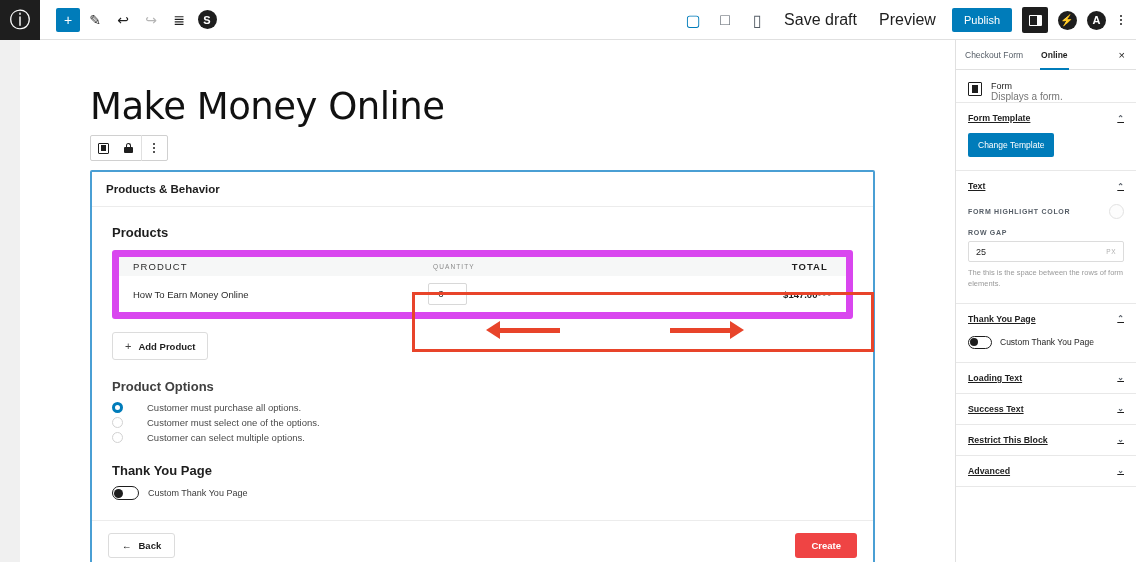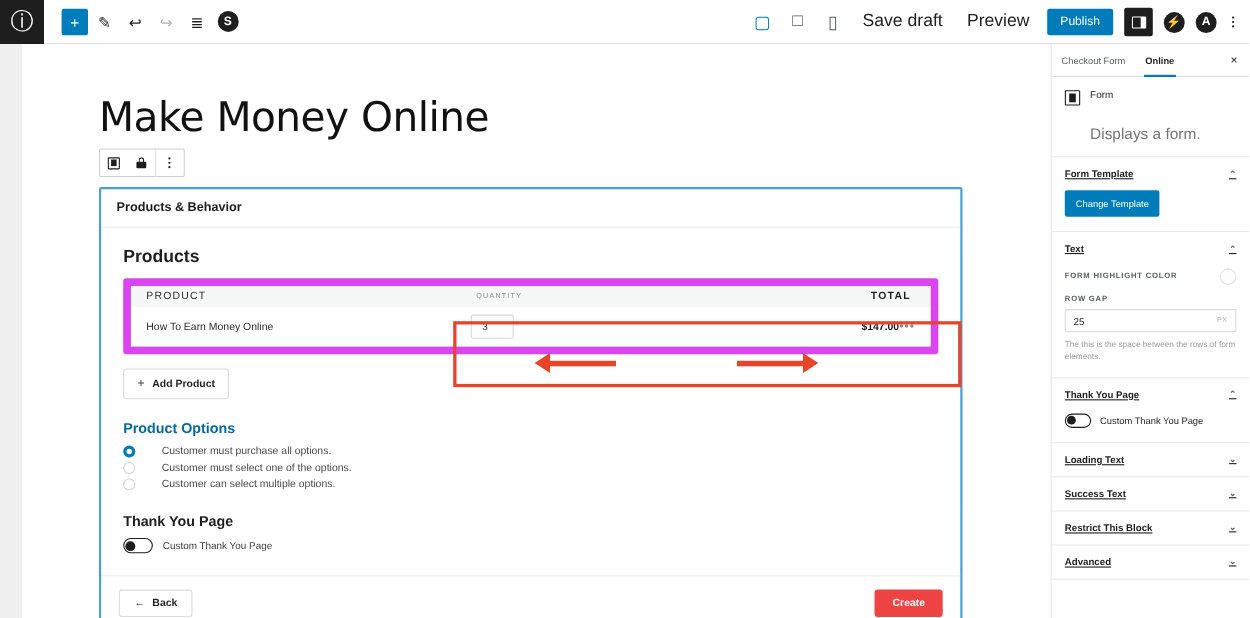--- a/index.html
+++ b/index.html
@@ -93,21 +93,21 @@
   
   .form-block {
     margin-top: 9px; width: 785px;
     border: 2px solid #4a9fd4; background: #fff; border-radius: 2px;
   }
   .fb-header {
     padding: 11px 14px; font-size: 11.5px; font-weight: bold; color: #1e1e1e;
     border-bottom: 1px solid #ececec;
   }
   .fb-body { padding: 18px 20px 0 20px; }
-  .sec-title { font-size: 16px; font-weight: bold; color: #1e1e1e; margin-bottom: 10px; }
+  .sec-title { font-size: 13px; font-weight: bold; color: #1e1e1e; margin-bottom: 10px; }
 
   .prod-table { border: 7px solid #d946ef; border-radius: 3px; overflow: hidden; }
   .pt-head {
     background: #f6f7f7; display: flex; align-items: center;
     height: 19px; padding: 0 14px;
     font-size: 6.5px; letter-spacing: 1.1px; color: #8a8a8a; text-transform: uppercase;
   }
   .pt-row { display: flex; align-items: center; height: 36px; padding: 0 14px; background: #fff; }
   .c-prod { width: 300px; font-size: 9.5px; color: #2b2b2b; }
   .c-qty { width: 300px; }
@@ -119,21 +119,21 @@
     display: flex; align-items: center; padding-left: 9px;
   }
 
   .add-product {
     margin-top: 13px; display: inline-flex; align-items: center; gap: 7px;
     border: 1px solid #dcdcdc; border-radius: 3px; background: #fff;
     padding: 7px 12px; font-size: 9.5px; color: #1e1e1e; font-weight: bold;
   }
   .add-product .plus { font-size: 11px; font-weight: normal; color: #444; }
 
-  .opt-title { font-size: 13px; font-weight: bold; color: #0369a1; margin: 19px 0 8px; }
+  .opt-title { font-size: 13px; font-weight: bold; color: #404040; margin: 19px 0 8px; }
   .radio-row { display: flex; align-items: center; gap: 24px; margin-bottom: 4px; }
   .radio {
     width: 11px; height: 11px; border-radius: 50%;
     border: 1px solid #d2d2d2; background: #fff; flex: none;
   }
   .radio.sel { border: 3px solid #007cba; background: #fff; }
   .radio-lbl { font-size: 9.5px; color: #4a4a4a; }
 
   .ty-title { font-size: 13px; font-weight: bold; color: #1e1e1e; margin: 20px 0 8px; }
   .toggle-row { display: flex; align-items: center; gap: 9px; }
@@ -192,28 +192,28 @@
   .sb-tab {
     flex: none; display: flex; align-items: center; justify-content: center;
     font-size: 8.5px; color: #555d66; padding: 0 9px; position: relative;
   }
   .sb-tab.active { color: #1e1e1e; font-weight: bold; }
   .sb-tab.active::after {
     content: ""; position: absolute; left: 8px; right: 8px; bottom: -1px; height: 2px; background: #007cba;
   }
   .sb-close { margin-left: auto; display: flex; align-items: center; padding-right: 11px; color: #1e1e1e; font-size: 11px; }
 
-  .sb-blockinfo { padding: 11px 12px 13px; border-bottom: 1px solid #e8e8e8; display: flex; gap: 9px; }
+  .sb-blockinfo { padding: 11px 12px 0; border-bottom: 1px solid #e8e8e8; display: flex; gap: 9px; }
   .bi-icon {
     width: 14px; height: 14px; border: 1px solid #1e1e1e; border-radius: 1px; flex: none;
     display: flex; align-items: center; justify-content: center; margin-top: 1px;
   }
   .bi-icon i { width: 6px; height: 8px; background: #1e1e1e; display: block; }
   .bi-title { font-size: 9px; color: #1e1e1e; }
-  .bi-desc { font-size: 14px; color: #757575; margin-top: 22px; }
+  .bi-desc { font-size: 10px; color: #757575; margin-top: 0; }
 
   .panel { border-bottom: 1px solid #e8e8e8; }
   .panel-head {
     display: flex; align-items: center; justify-content: space-between;
     padding: 10px 12px; font-size: 8.8px; font-weight: bold; color: #1e1e1e; text-decoration: underline;
   }
   .chev { font-size: 8px; color: #555d66; }
   .panel-body { padding: 0 12px 13px; }
   .change-tpl {
     background: #007cba; color: #fff; font-size: 8.5px;

